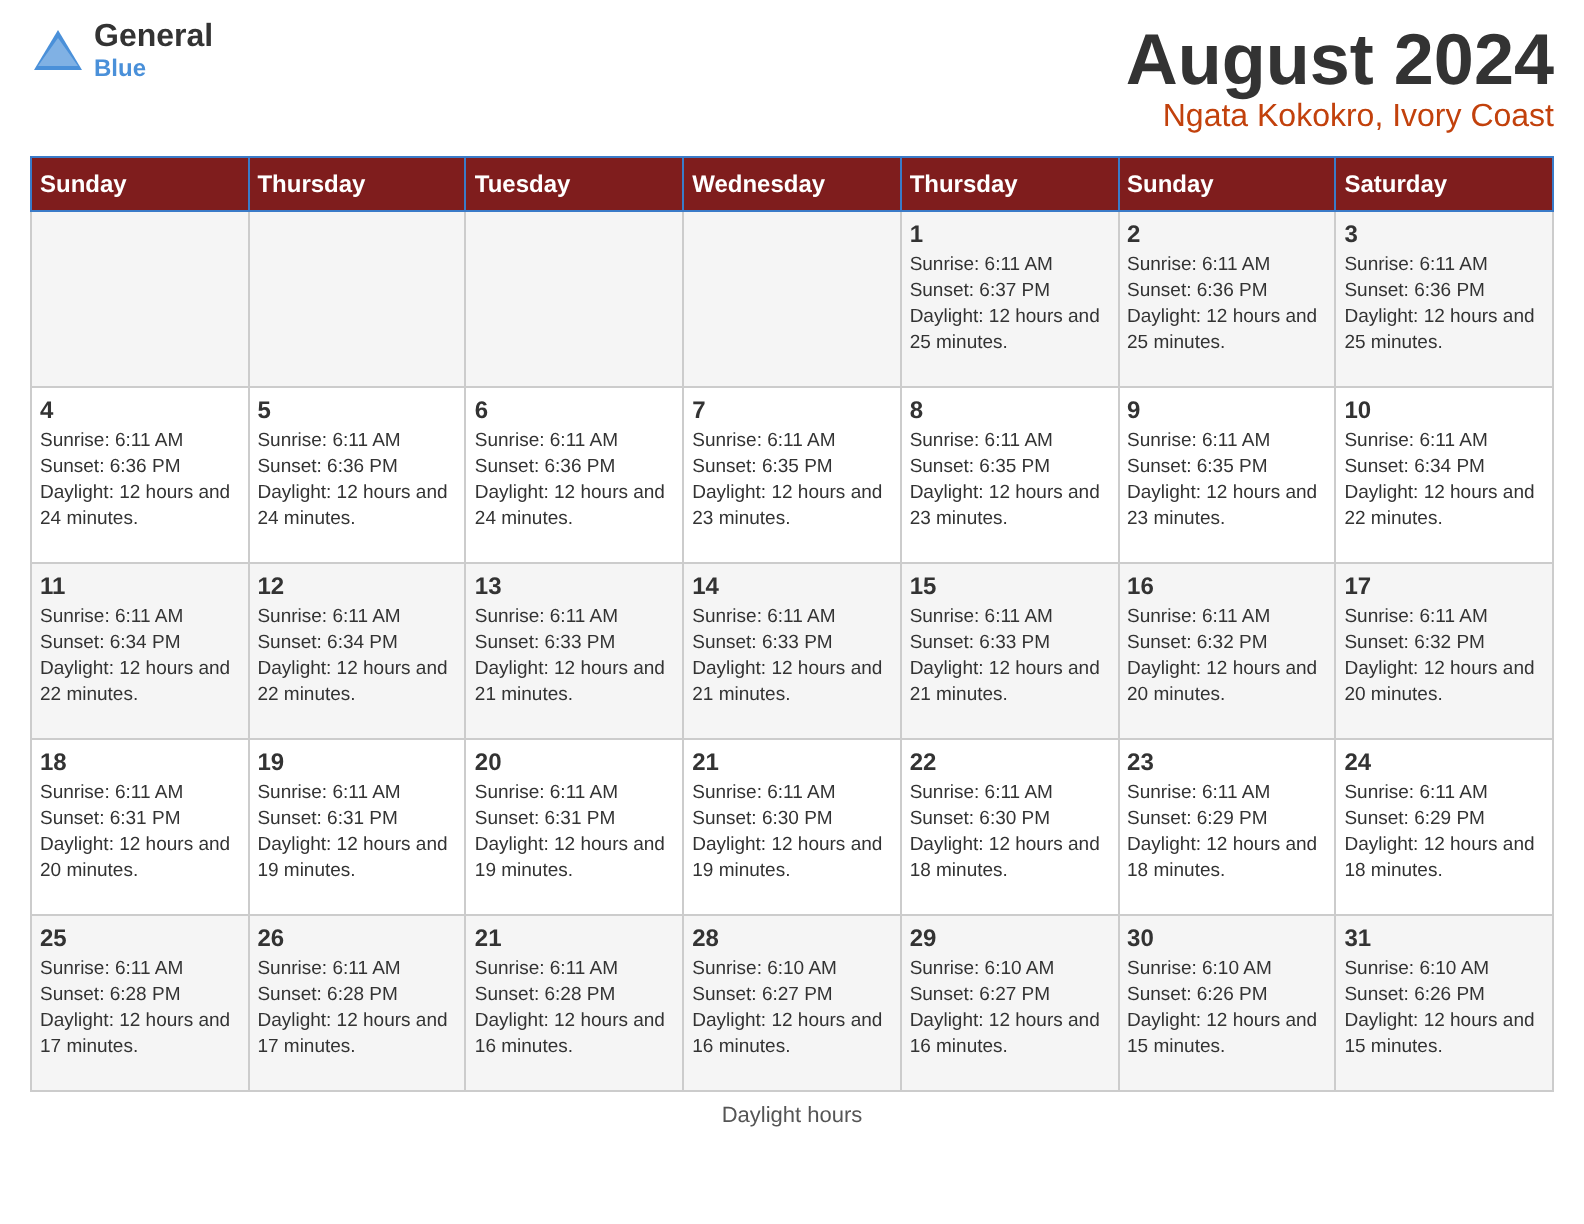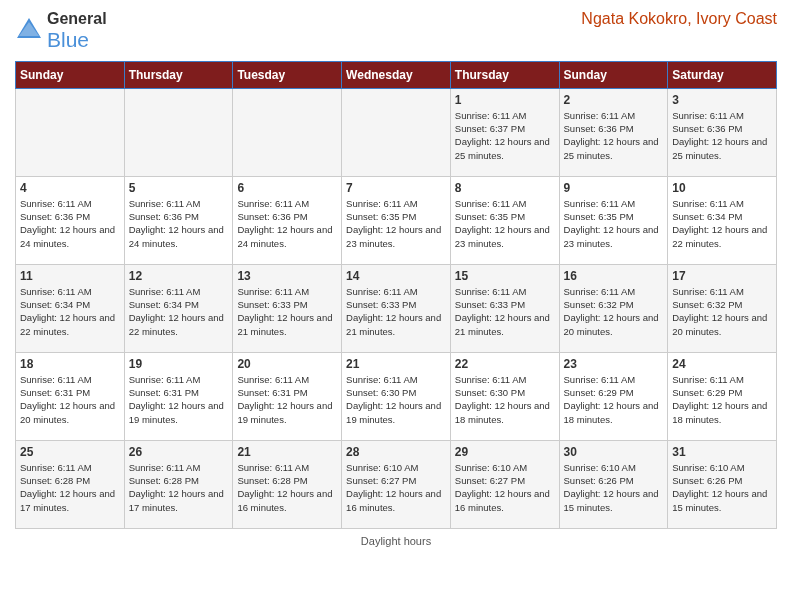--- a/index.html
+++ b/index.html
@@ -11,36 +11,36 @@
       padding: 10px 15px;
     }
     .header {
       display: flex;
       justify-content: space-between;
       align-items: flex-start;
       margin-bottom: 10px;
     }
     .logo {
       display: flex;
-      align-items: center;
+      align-items: flex-end;
       gap: 4px;
     }
     .logo-text {
       display: flex;
       flex-direction: column;
       line-height: 1.1;
     }
     .logo-general {
       font-size: 16px;
       font-weight: bold;
       color: #333;
     }
     .logo-blue {
-      font-size: 21px;
-      font-weight: normal;
+      font-size: 12px;
+      font-weight: bold;
       color: #4a90d9;
     }
     .logo-icon {
       width: 28px;
       height: 28px;
     }
     .title-section {
       text-align: right;
     }
     .main-title {
@@ -109,20 +109,21 @@
     <svg class="logo-icon" viewBox="0 0 28 28">
       <polygon points="14,2 26,22 2,22" fill="#4a90d9"></polygon>
       <polygon points="14,6 24,20 4,20" fill="#fff" opacity="0.3"></polygon>
     </svg>
     <div class="logo-text">
       <span class="logo-general">General</span>
       <span class="logo-blue">Blue</span>
     </div>
   </div>
   <div class="title-section">
+    <div class="main-title">August 2024</div>
     <div class="subtitle">Ngata Kokokro, Ivory Coast</div>
   </div>
 </div>
 
 <table>
   <thead>
     <tr>
     <th>Sunday</th>
         <th>Thursday</th>
         <th>Tuesday</th>

